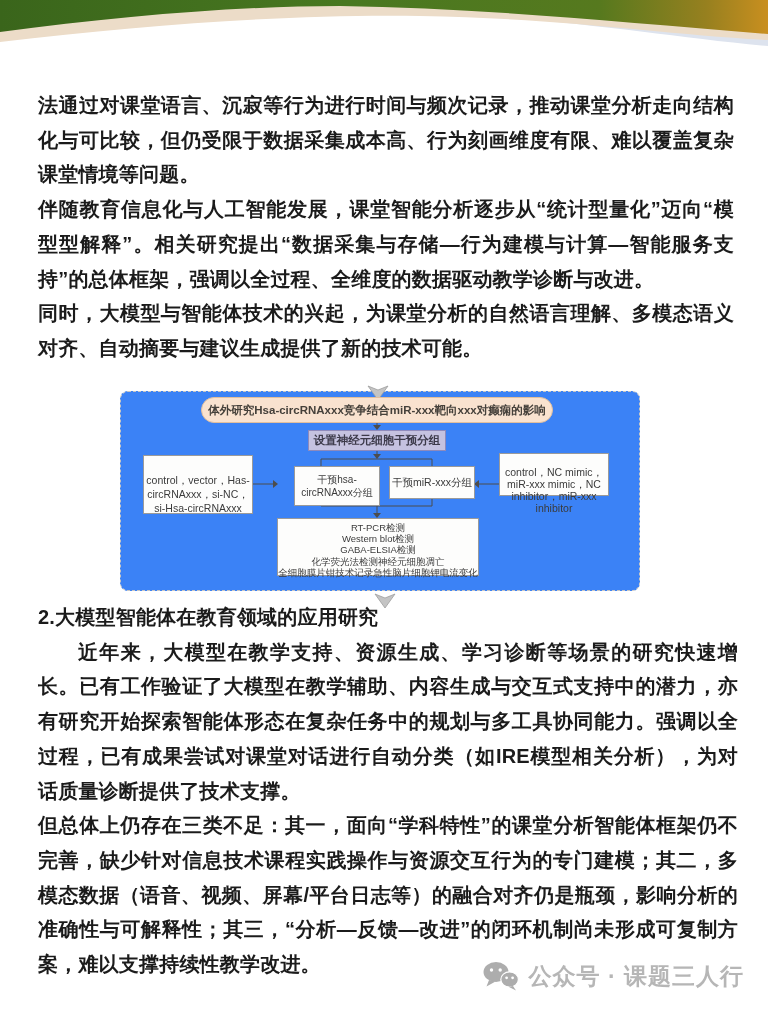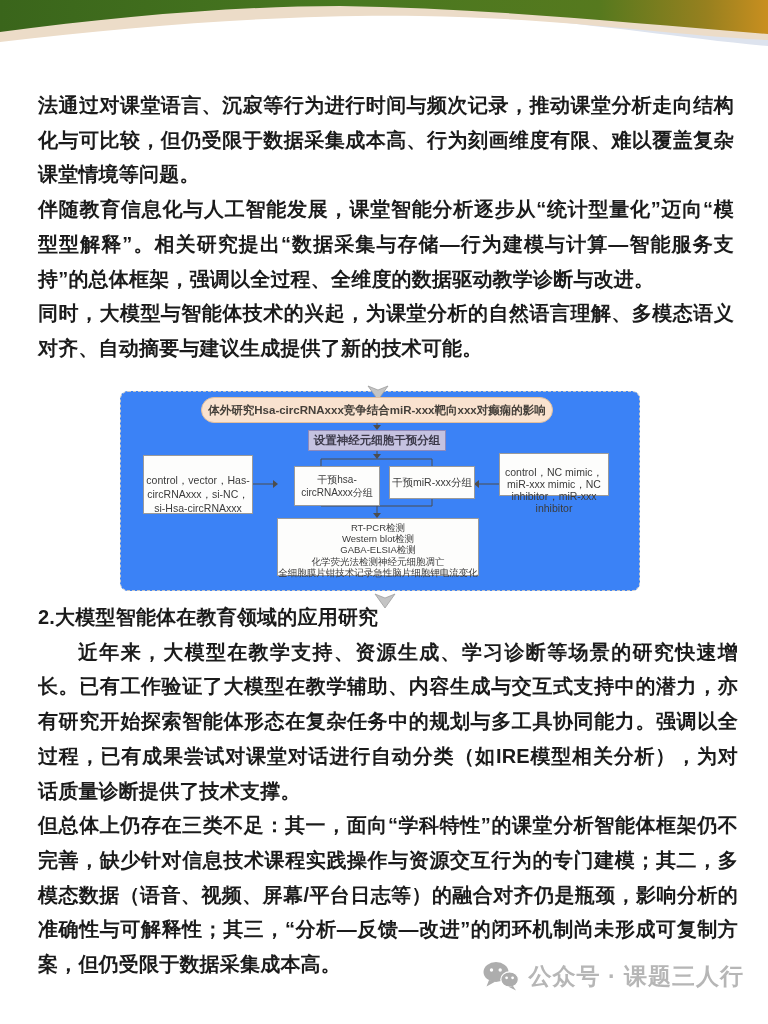--- a/index.html
+++ b/index.html
@@ -127,21 +127,21 @@
 
     <svg class="deco-arrow deco-bottom" viewBox="0 0 22 16">
       <polygon points="1,1 11,5 21,1 11,15" fill="#c4c4c4" stroke="#9e9e9e" stroke-width="0.8"></polygon>
     </svg>
 
   </figure>
 
   <section class="text-bottom">
     <h2 class="heading">2.大模型智能体在教育领域的应用研究</h2>
     <p class="para indent">近年来，大模型在教学支持、资源生成、学习诊断等场景的研究快速增长。已有工作验证了大模型在教学辅助、内容生成与交互式支持中的潜力，亦有研究开始探索智能体形态在复杂任务中的规划与多工具协同能力。强调以全过程，已有成果尝试对课堂对话进行自动分类（如IRE模型相关分析），为对话质量诊断提供了技术支撑。</p>
-    <p class="para">但总体上仍存在三类不足：其一，面向“学科特性”的课堂分析智能体框架仍不完善，缺少针对信息技术课程实践操作与资源交互行为的专门建模；其二，多模态数据（语音、视频、屏幕/平台日志等）的融合对齐仍是瓶颈，影响分析的准确性与可解释性；其三，“分析—反馈—改进”的闭环机制尚未形成可复制方案，但仍受限于数据采集成本高。</p>
+    <p class="para">但总体上仍存在三类不足：其一，面向“学科特性”的课堂分析智能体框架仍不完善，缺少针对信息技术课程实践操作与资源交互行为的专门建模；其二，多模态数据（语音、视频、屏幕/平台日志等）的融合对齐仍是瓶颈，影响分析的准确性与可解释性；其三，“分析—反馈—改进”的闭环机制尚未形成可复制方案，难以支撑持续性教学改进。</p>
   </section>
 
   <footer class="watermark">
     <svg width="36" height="30" viewBox="0 0 36 30">
       <g fill="#adadad">
         <ellipse cx="13" cy="11" rx="12.5" ry="10"></ellipse>
         <polygon points="6,19 3.5,25.5 12.5,20.5"></polygon>
       </g>
       <g fill="#ffffff">
         <circle cx="8.5" cy="9" r="1.7"></circle>

